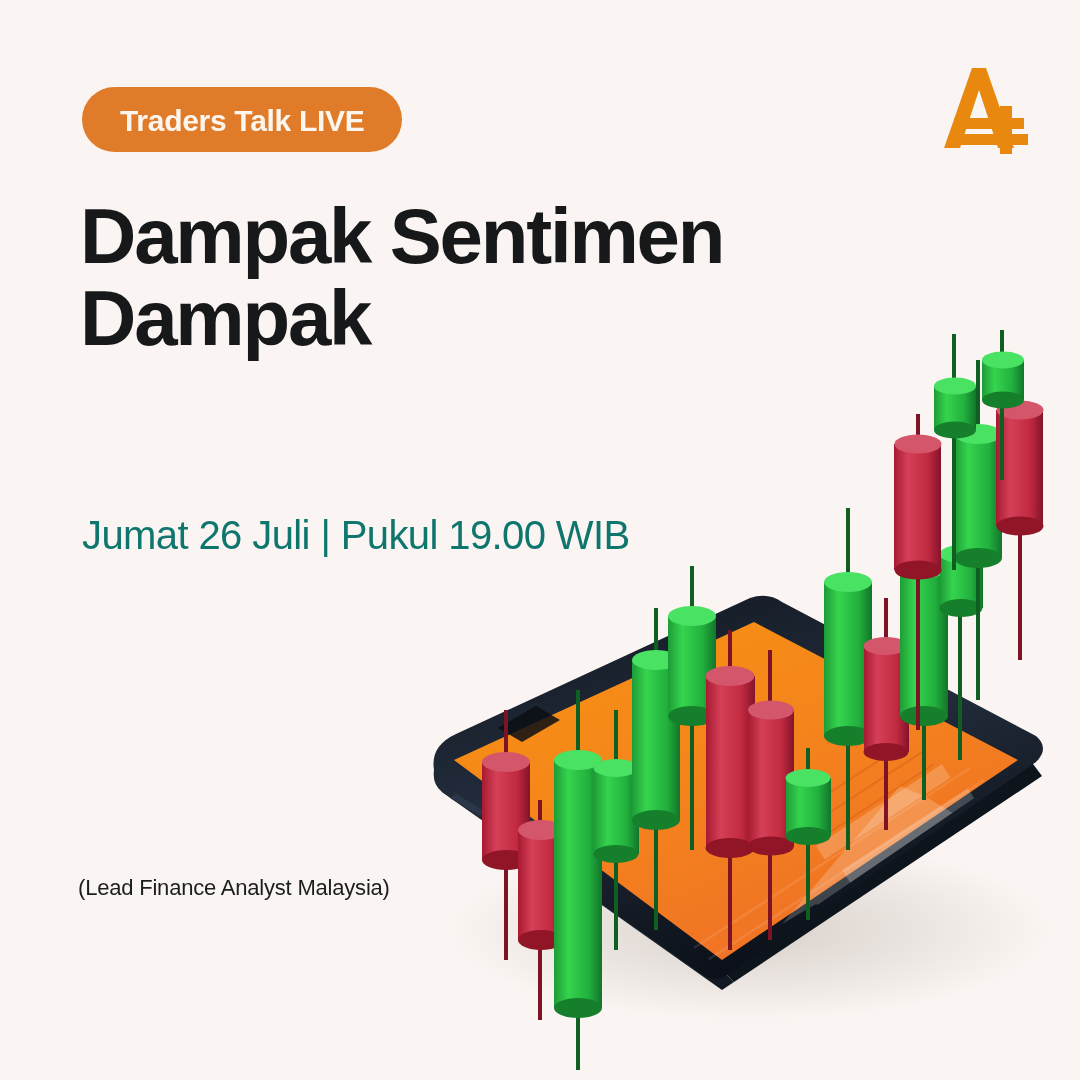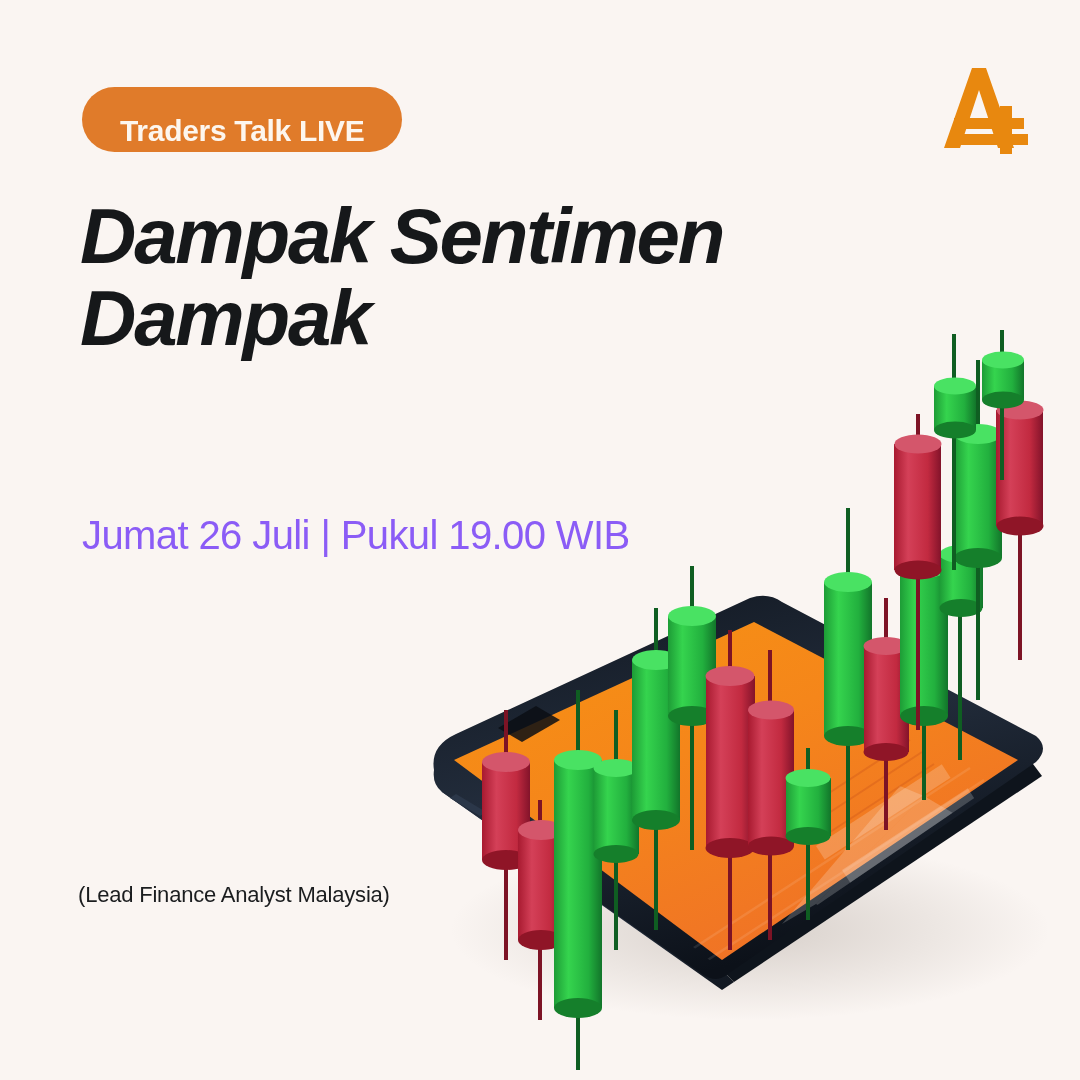--- a/index.html
+++ b/index.html
@@ -11,54 +11,54 @@
     overflow:hidden;
   }
   .canvas { position:absolute; inset:0; width:1080px; height:1080px; }
 
   
   .logo { position:absolute; left:928px; top:62px; width:104px; height:100px; }
 
   
   .badge {
     position:absolute; left:82px; top:87px;
-    height:65px; padding:4px 38px;
+    height:65px; padding:17px 38px;
     background:#e07b2a; border-radius:34px;
-    display:flex; align-items:flex-end; justify-content:center;
+    display:flex; align-items:flex-start; justify-content:center;
   }
   .badge-label {
     color:#fdf6ee; font-size:30px; font-weight:bold;
     letter-spacing:-0.3px; white-space:nowrap;
   }
 
   
   .heading {
     position:absolute; left:80px; top:196px; width:760px;
     color:#16181a; font-size:78px; font-weight:bold;
-    line-height:1.05; letter-spacing:-2.2px;font-style:italic;
+    line-height:1.05; letter-spacing:-2.2px;
   }
   .heading .ln { display:block; }
 
   
   .datetime {
     position:absolute; left:82px; top:513px;
-    color:#8b5cf6; font-size:40px; font-weight:normal;
+    color:#0f766e; font-size:40px; font-weight:normal;
     letter-spacing:-0.6px; white-space:nowrap;
   }
 
   
   .credits { position:absolute; left:78px; top:866px; width:470px; z-index:40; }
   .credit-block { margin-bottom:26px; }
   .credit-name {
     color:#131516; font-size:24px; font-weight:bold;
     letter-spacing:-0.4px; line-height:1.25; white-space:nowrap;
   }
   .credit-role {
     color:#1b1d1f; font-size:22px; font-weight:normal;
-    letter-spacing:-0.2px; line-height:1.3; margin-top:15px; white-space:nowrap;
+    letter-spacing:-0.2px; line-height:1.3; margin-top:8px; white-space:nowrap;
   }
 
   
   .illustration { position:absolute; left:330px; top:330px; width:760px; height:760px; }
   .illustration svg { display:block; }
 </style>
 </head>
 <body>
 
 <div class="canvas">

